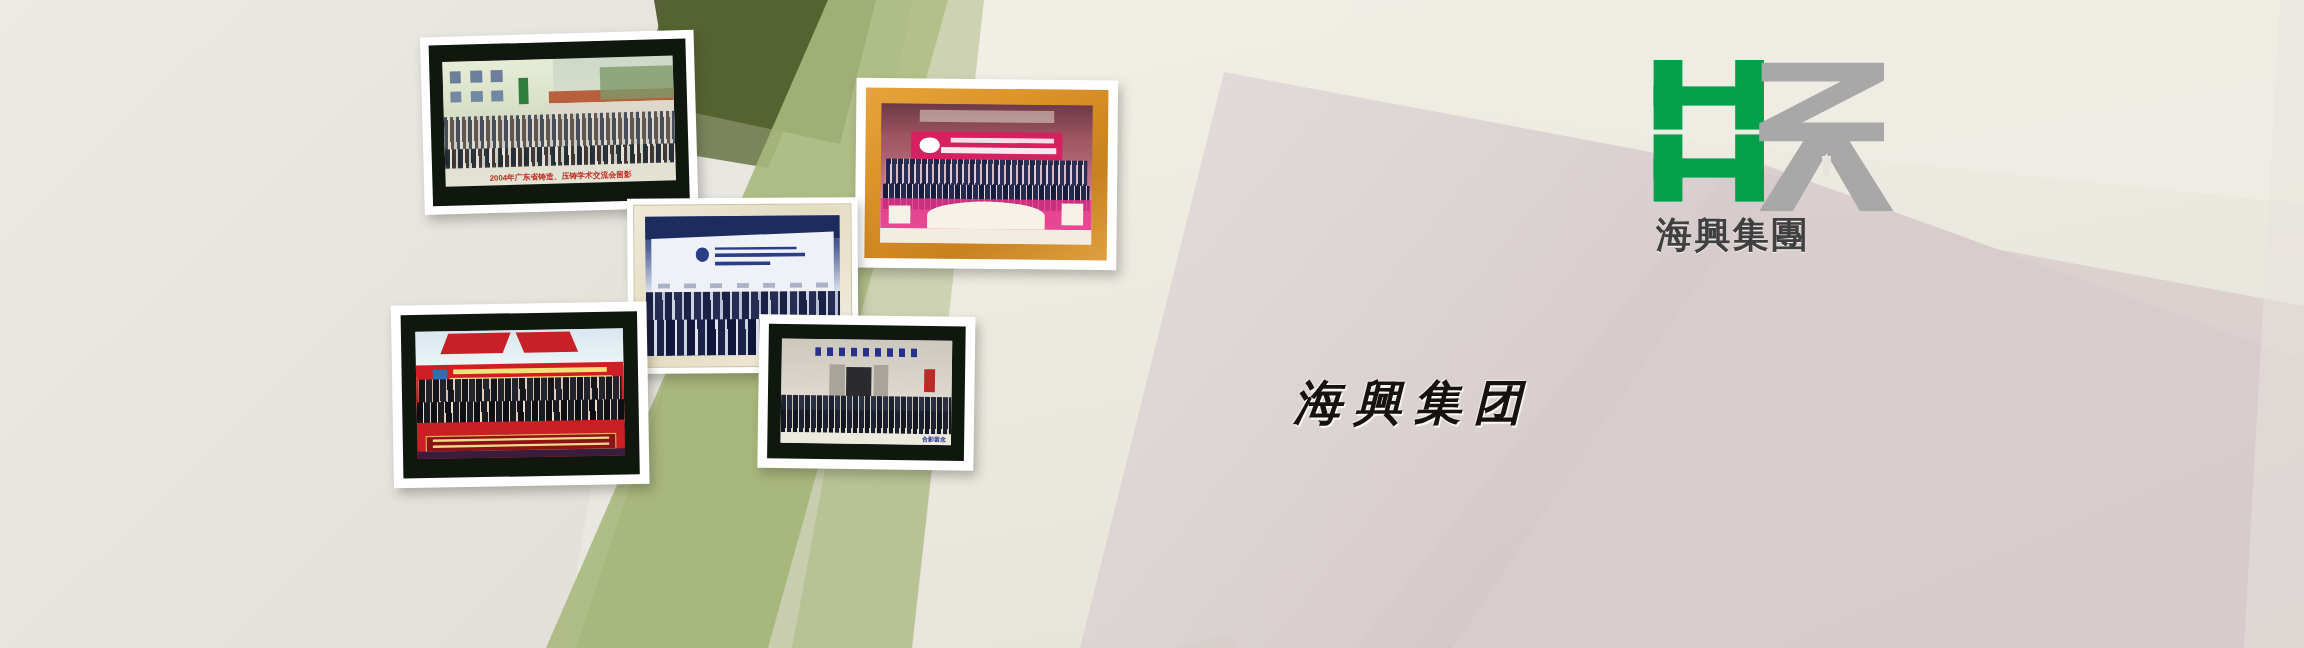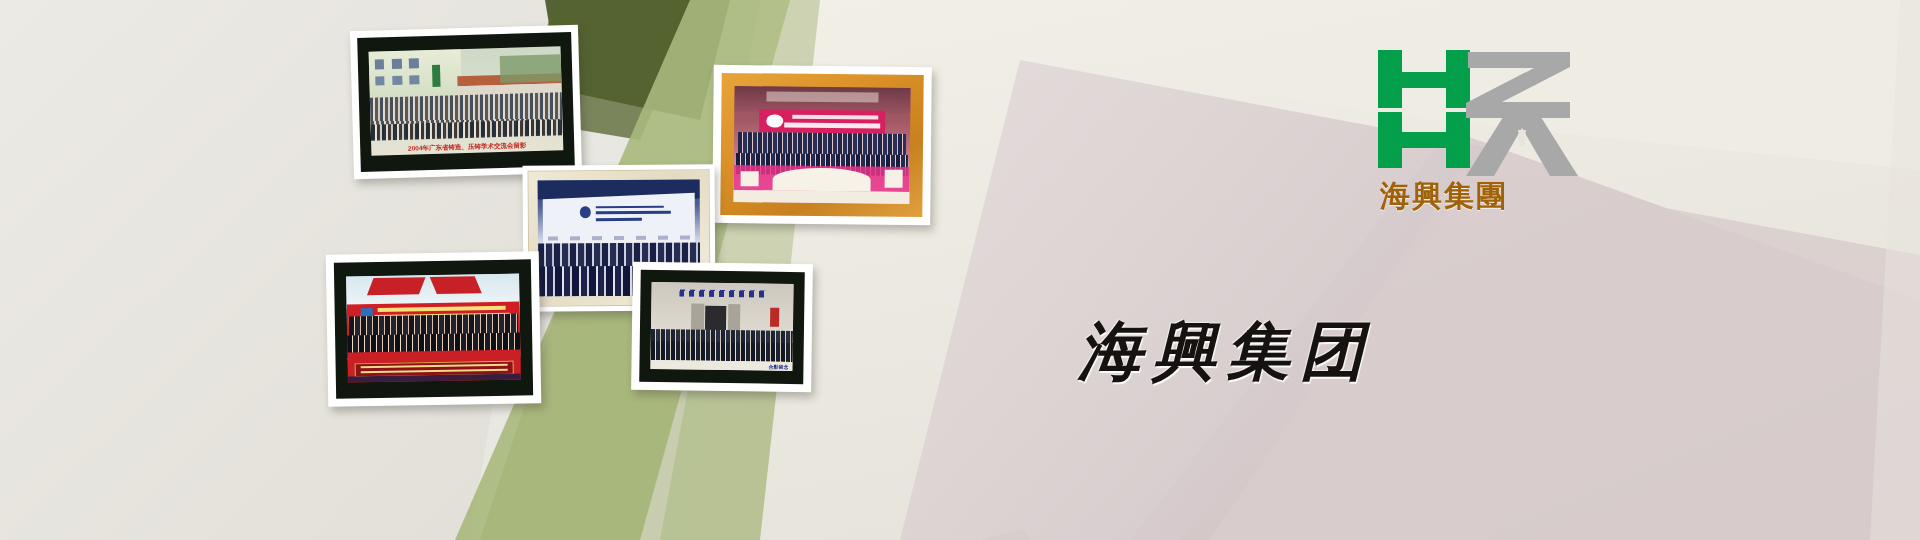--- a/index.html
+++ b/index.html
@@ -54,39 +54,39 @@
     white-space:nowrap;
     overflow:hidden;
   }
 
   
   .logo{position:absolute;}
   .logo-mark{position:relative;}
   .hz-h{position:absolute;background:#049f4b;}
   .logo-cn{
     position:absolute;
-    color:#a16207;
+    color:#404040;
     font-weight:bold;
     letter-spacing:2px;
     white-space:nowrap;
     text-shadow:0 1px 0 rgba(255,255,255,.75);
   }
 
   
   .slogan{
     position:absolute;
     color:#16120f;
     white-space:nowrap;
     font-family:"DejaVu Serif","Liberation Serif",serif;
     font-weight:bold;
     font-style:italic;
     text-shadow:1px 2px 1px rgba(255,255,255,.9), -1px -1px 0 rgba(255,255,255,.5);
   }
   .slogan-1{font-size:52px;letter-spacing:8px;}
-  .slogan-2{font-size:64px;letter-spacing:10px;}
+  .slogan-2{font-size:40px;letter-spacing:10px;}
 </style>
 </head>
 <body>
 
 <div class="banner">
 
   <div class="bg-layer">
     <div class="bg-base"></div>
     <svg class="bg-poly" viewBox="0 0 1920 540" preserveAspectRatio="none">
       <defs>

